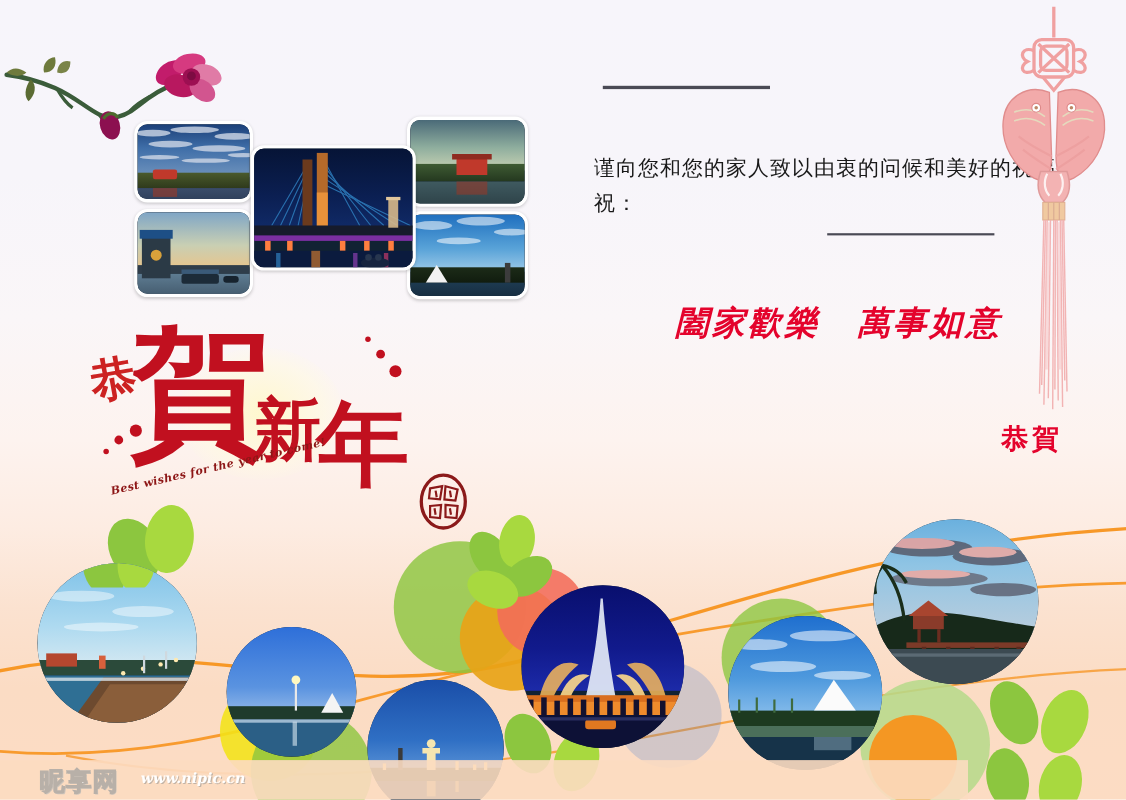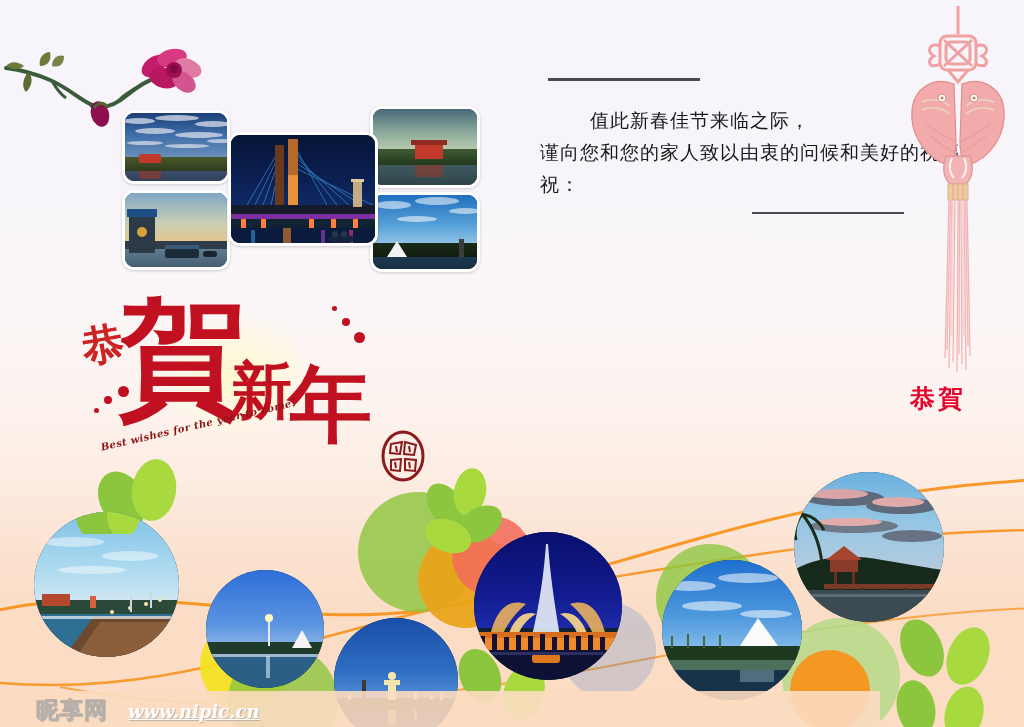--- a/index.html
+++ b/index.html
@@ -71,23 +71,23 @@
   .blob{position:absolute;border-radius:50%;}
   .pcirc{position:absolute;border-radius:50%;overflow:hidden;background:#123;}
   .pcirc .sky,.pcirc .land,.pcirc .water{position:absolute;left:0;right:0;}
 
   
   #wm{position:absolute;left:0;bottom:0;width:880px;height:36px;
       background:rgba(252,219,193,.9);}
   #wm-logo{position:absolute;left:36px;top:4px;color:#fff;font-size:23px;font-weight:bold;
            letter-spacing:1px;font-family:"DejaVu Sans","Liberation Sans",sans-serif;
            -webkit-text-stroke:1px #b8b0a8;text-shadow:1px 1px 0 #cfc6bd;}
-  #wm-url{position:absolute;left:128px;top:10px;color:#ffffff;font-size:18px;font-style:italic;
+  #wm-url{position:absolute;left:128px;top:10px;color:#ffffff;font-size:13px;font-style:italic;
           font-weight:bold;font-family:"DejaVu Serif","Liberation Serif",serif;
-          text-shadow:1px 1px 0 rgba(180,170,160,.8);text-decoration:underline;}
+          text-shadow:1px 1px 0 rgba(180,170,160,.8);}
   #wm-id{position:absolute;right:8px;top:2px;color:#fff;font-size:13px;letter-spacing:.3px;
          background:rgba(175,160,145,.55);padding:2px 8px;
          font-family:"DejaVu Sans","Liberation Sans",sans-serif;}
 </style>
 </head>
 <body>
 
 <div id="stage">
 
   <div id="magnolia">
@@ -246,23 +246,23 @@
         <path d="M27,14 L38,17 L36,27 L26,26 Z"></path>
         <path d="M13,32 L23,31 L22,43 L13,42 Z"></path>
         <path d="M27,31 L38,32 L37,43 L27,42 Z"></path>
         <path d="M18,18 L19,24 M31,18 L32,24 M17,34 L18,40 M31,34 L32,40"></path>
       </g>
     </svg>
   </div>
 
   <div id="greet">
     <div id="rule-top"></div>
-    <div class="body-line" id="line1">值此新春佳节来临之际，</div>
     <div class="body-line" id="line2">谨向您和您的家人致以由衷的问候和美好的祝福！</div>
     <div class="body-line" id="line3">祝：</div>
+    <div class="red-line" id="red2">闔家歡樂　萬事如意</div>
     <div id="rule-bot"></div>
     <div id="sign">恭賀</div>
   </div>
 
   <div id="knot">
     <svg width="124" height="370" viewBox="0 0 124 370">
       <line x1="62" y1="0" x2="62" y2="28" stroke="#f0a0a0" stroke-width="3"></line>
       <g fill="none" stroke="#f0a0a0" stroke-width="3">
         <rect x="44" y="30" width="36" height="34" rx="7"></rect>
         <rect x="50" y="36" width="24" height="22" rx="5"></rect>

